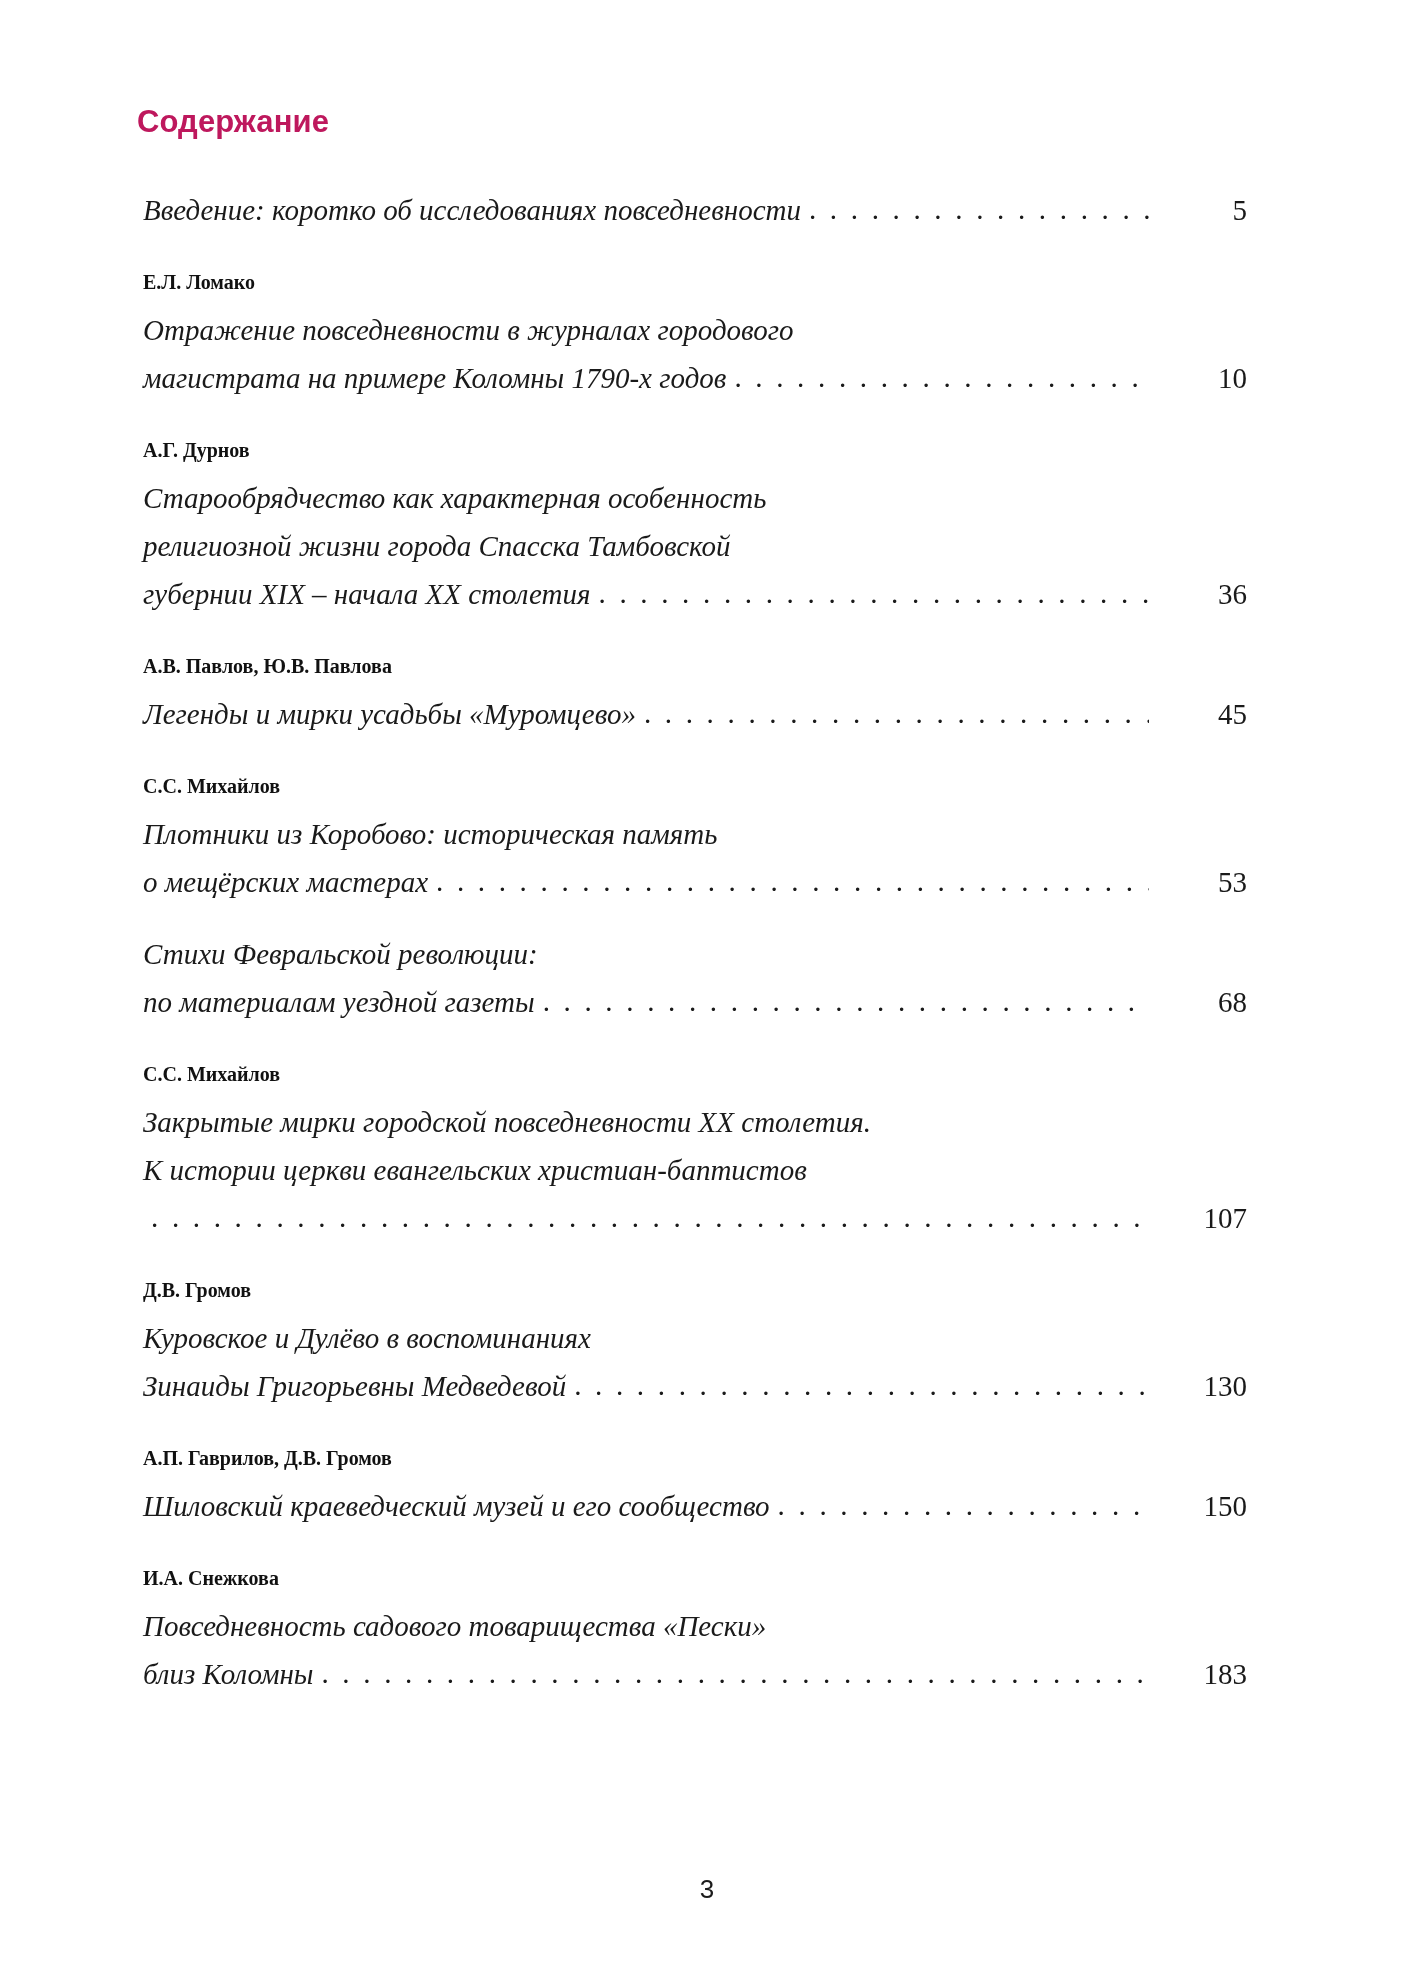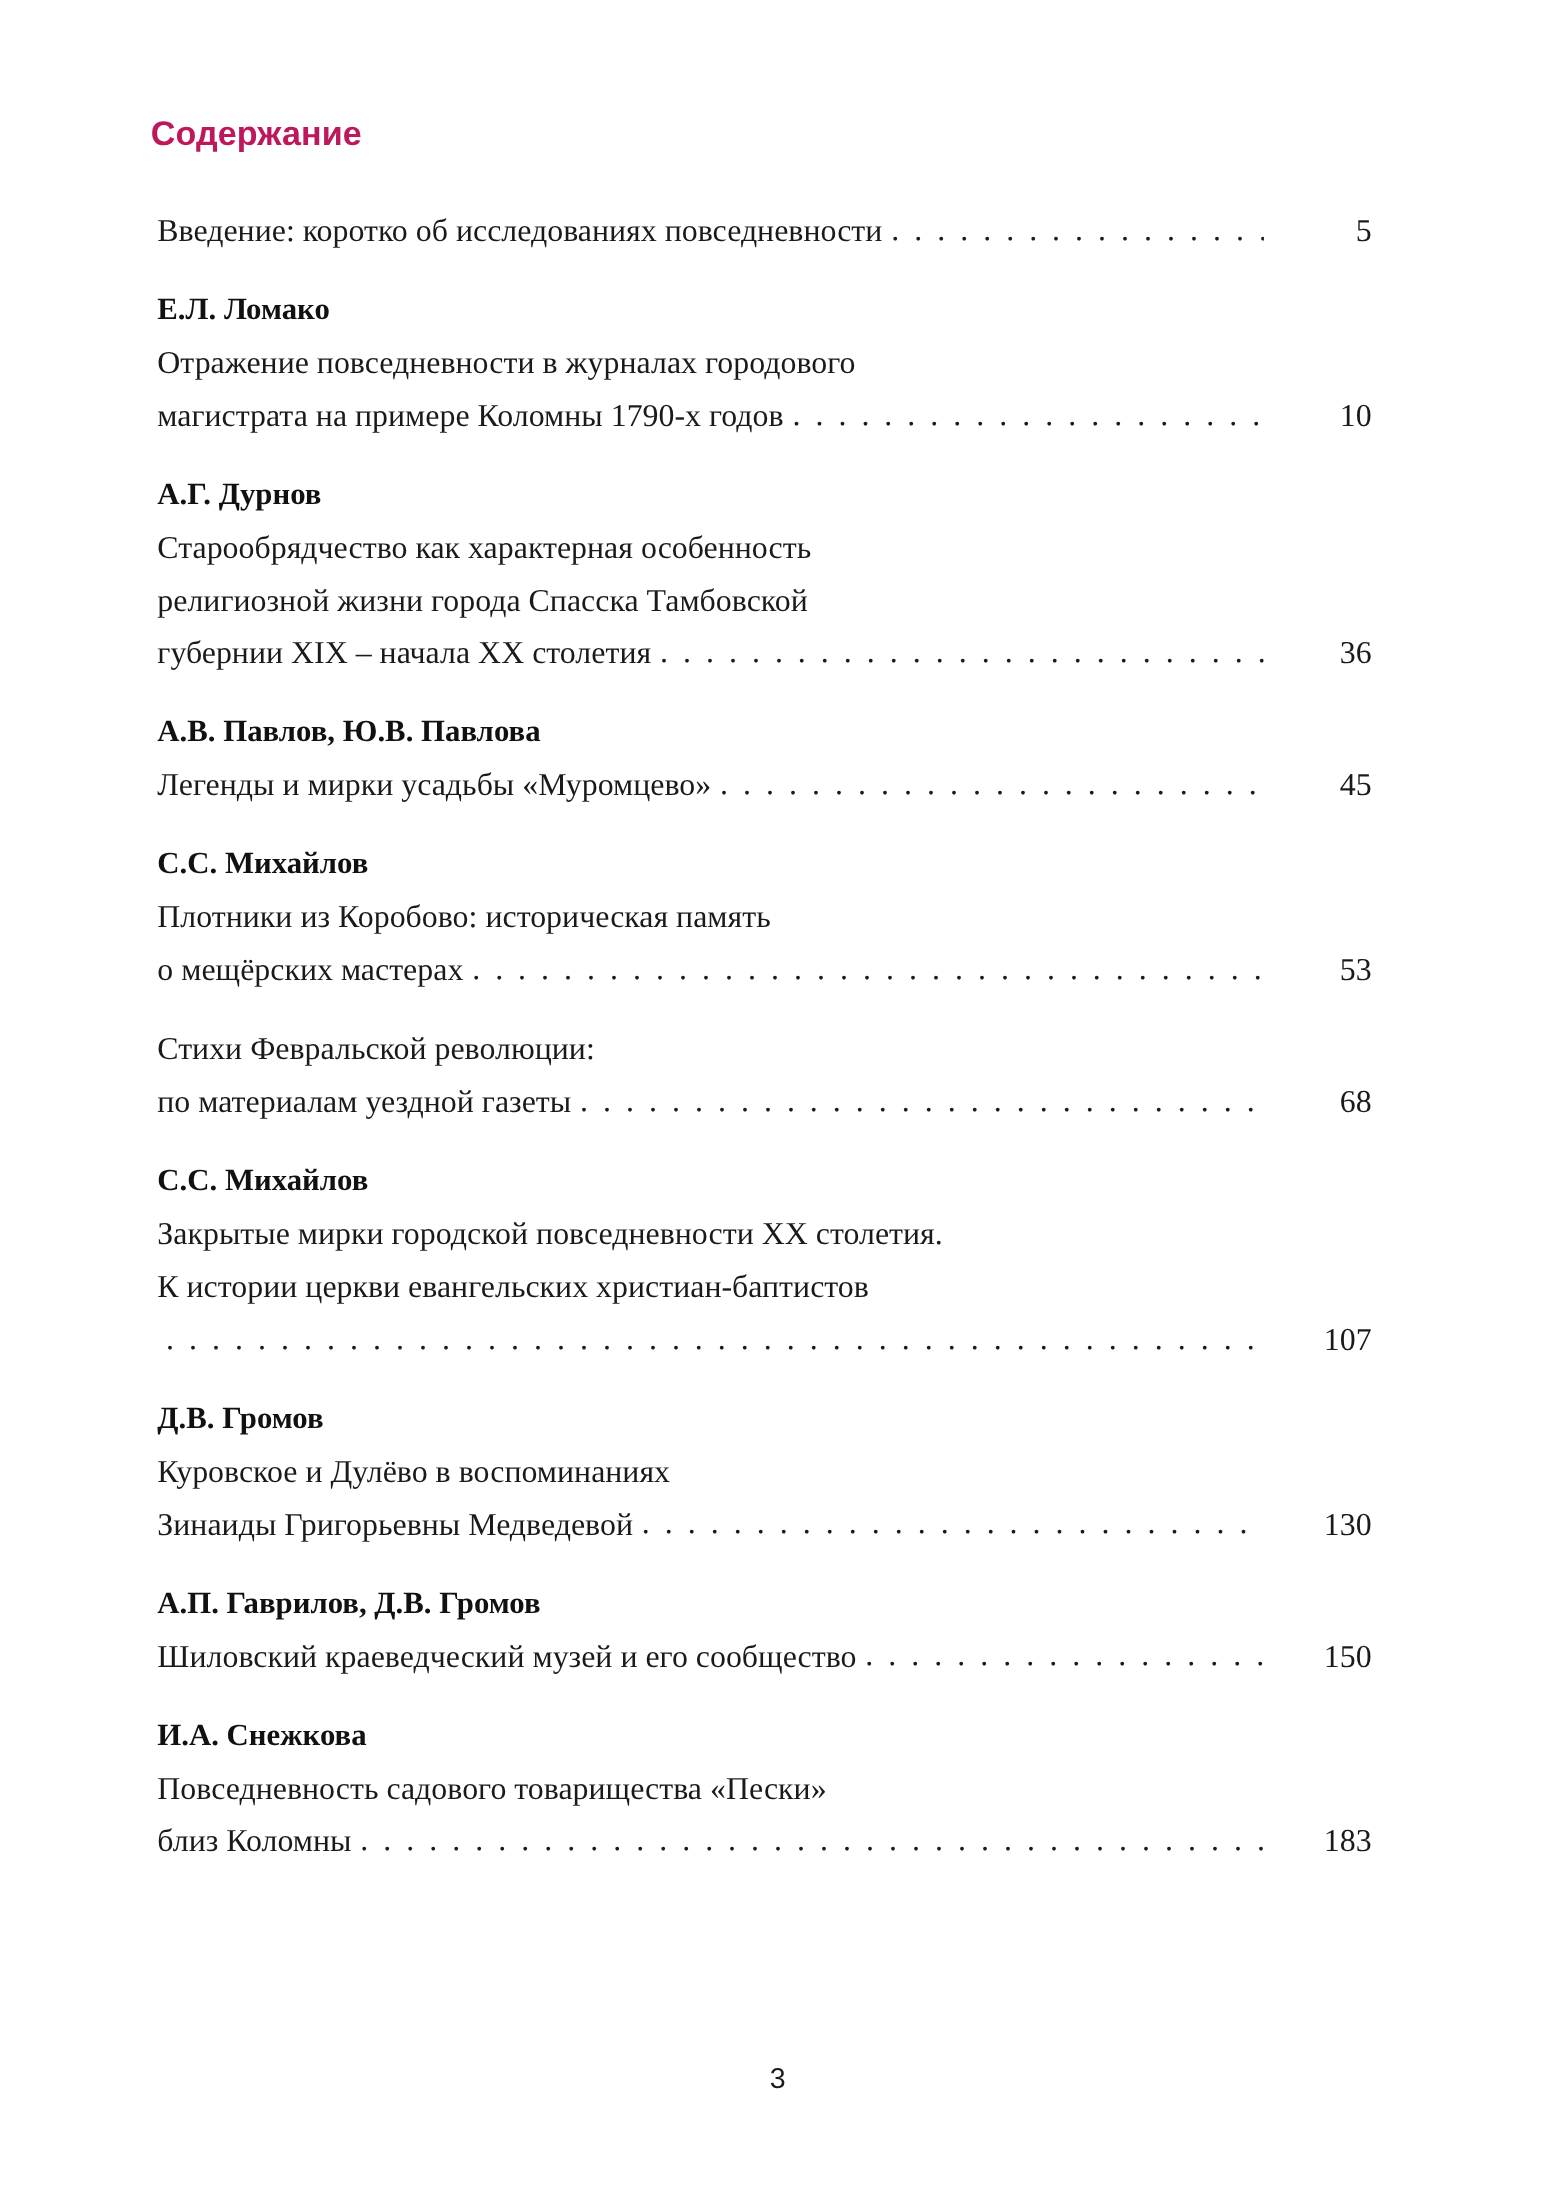--- a/index.html
+++ b/index.html
@@ -40,38 +40,39 @@
   }
 
   .toc-entry {
     margin: 0 0 24px 0;
   }
   .toc-entry:last-child { margin-bottom: 0; }
 
   .entry-author {
     font-family: "Liberation Serif", "DejaVu Serif", serif;
     font-weight: bold;
-    font-size: 28px;
+    font-size: 20px;
     line-height: 48px;
     color: #111111;
     white-space: nowrap;
   }
 
   
   .entry-line {
     display: flex;
     align-items: baseline;
     font-size: 29px;
     line-height: 48px;
     color: #1a1a1a;
     width: 100%;
   }
   .line-text {
     flex: 0 0 auto;
     white-space: pre;
+    font-style: italic;
   }
   .leader {
     flex: 1 1 auto;
     overflow: hidden;
     white-space: nowrap;
     margin: 0 6px 0 8px;
     color: #1a1a1a;
     font-size: 29px;
     letter-spacing: 3.2px;
     position: relative;

